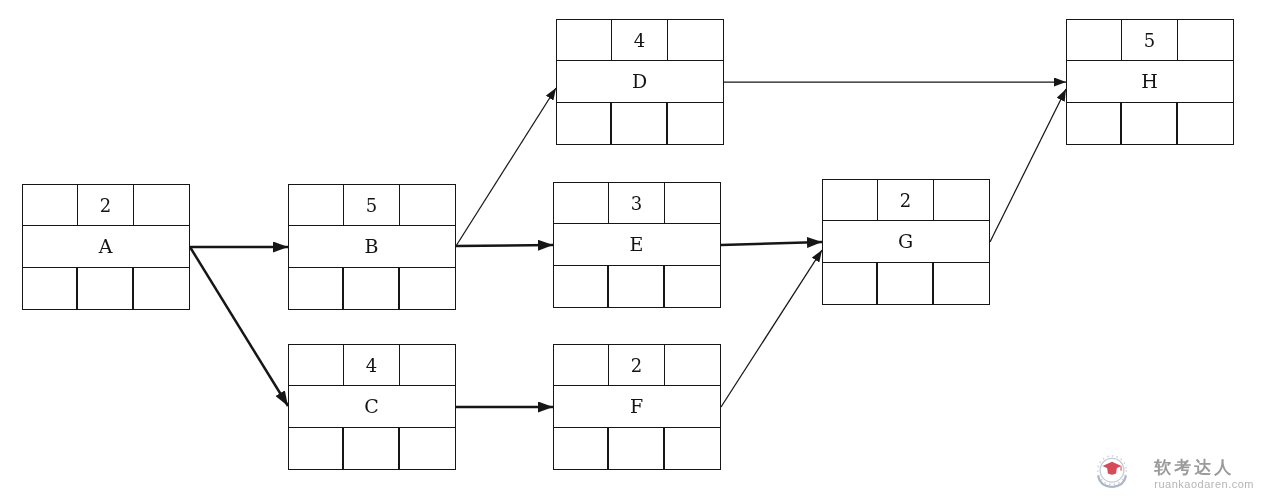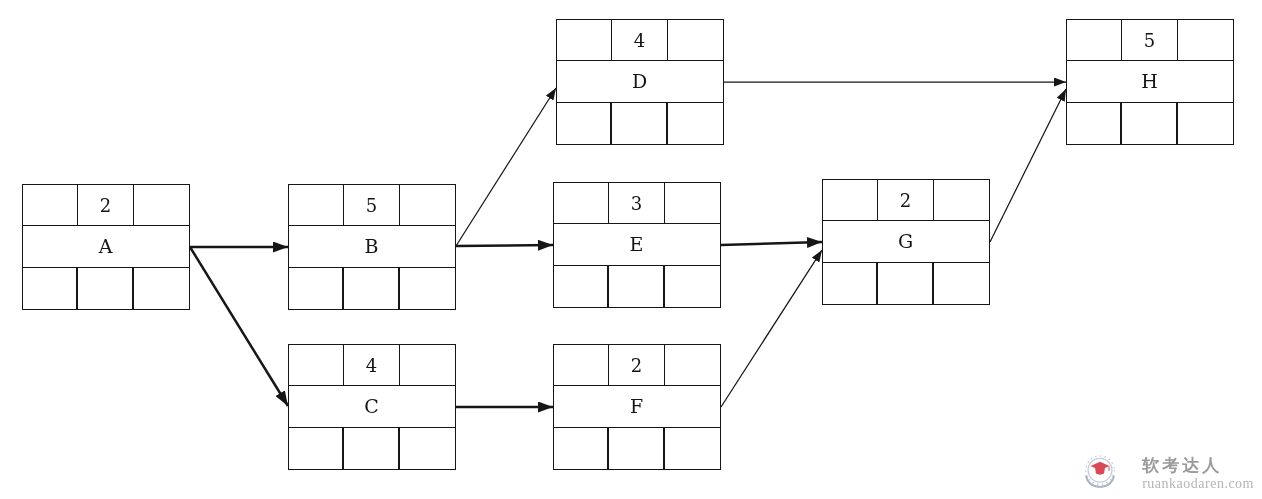--- a/index.html
+++ b/index.html
@@ -43,22 +43,22 @@
     right:8px;bottom:5px;
     display:flex;align-items:center;gap:23px;
     user-select:none;
   }
   .wm-text{display:flex;flex-direction:column;align-items:flex-start;line-height:1.1;}
   .wm-brand{
     font-family:"DejaVu Sans","Liberation Sans",sans-serif;
     font-weight:bold;font-size:17px;color:#9a9a9a;letter-spacing:3px;
   }
   .wm-url{
-    font-family:Liberation Serif, serif;
-    font-size:14px;color:#b5b5b5;letter-spacing:0.5px;margin-top:1px;
+    font-family:Liberation Sans, sans-serif;
+    font-size:11px;color:#b5b5b5;letter-spacing:0.5px;margin-top:1px;
   }
 </style>
 </head>
 <body>
 
 <div id="canvas">
 
   <svg id="edge-layer">
     <defs>
       <marker id="arrow-thick" markerUnits="userSpaceOnUse" markerWidth="16" markerHeight="11" refX="15" refY="5.5" orient="auto">

